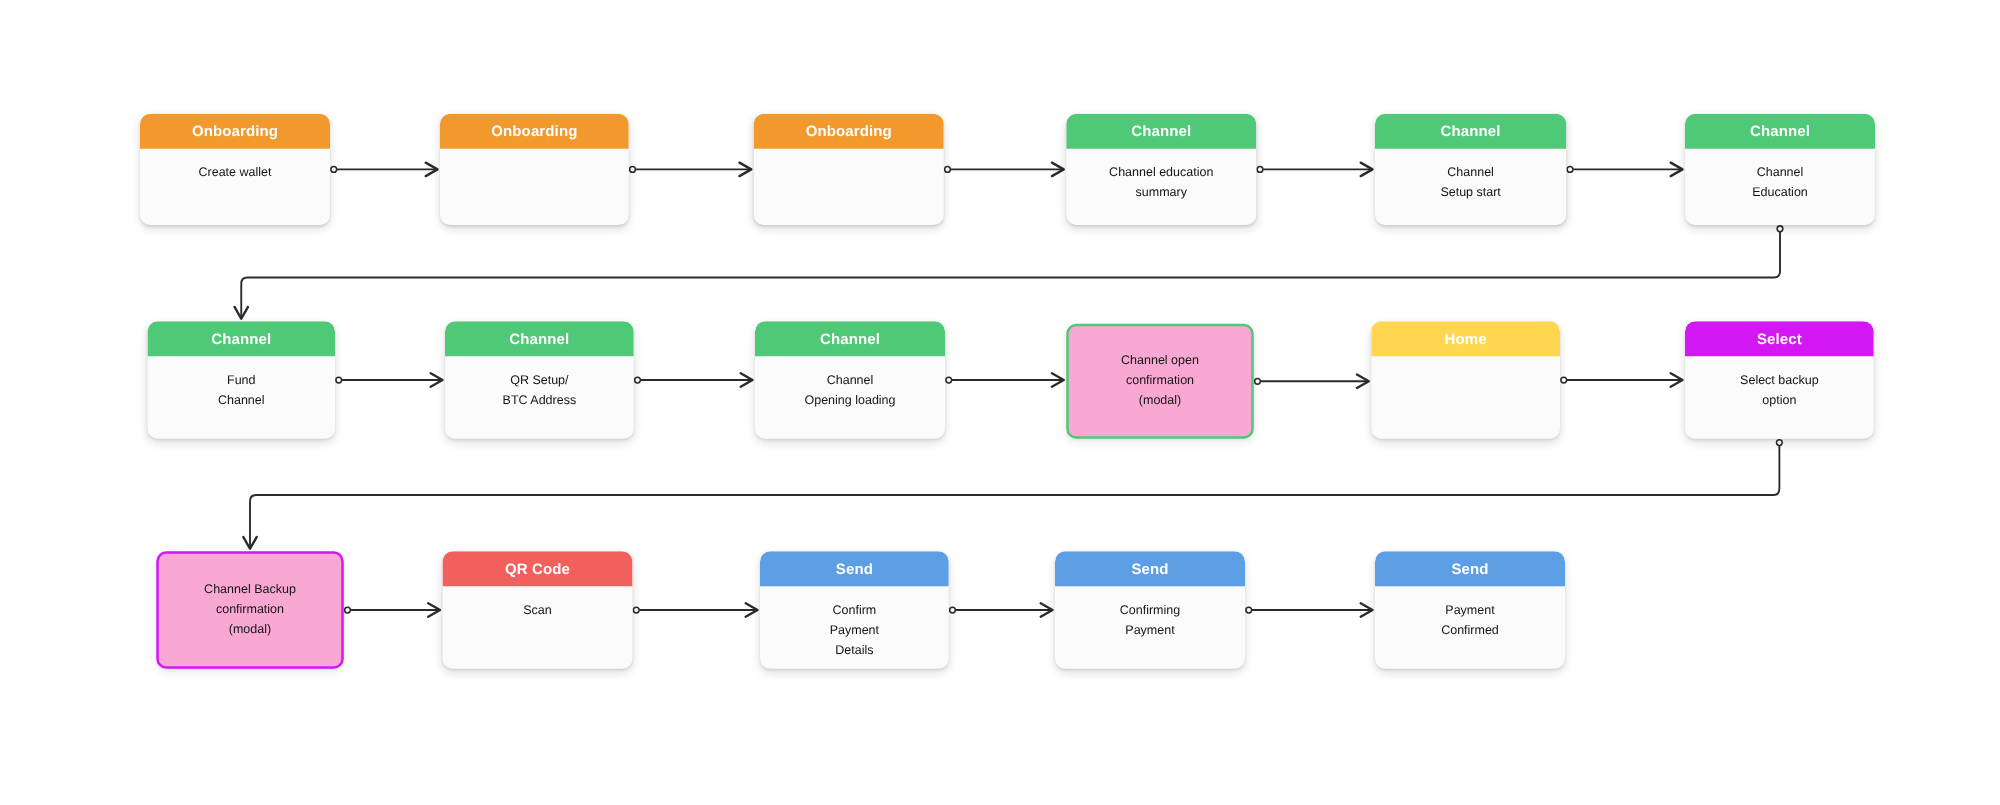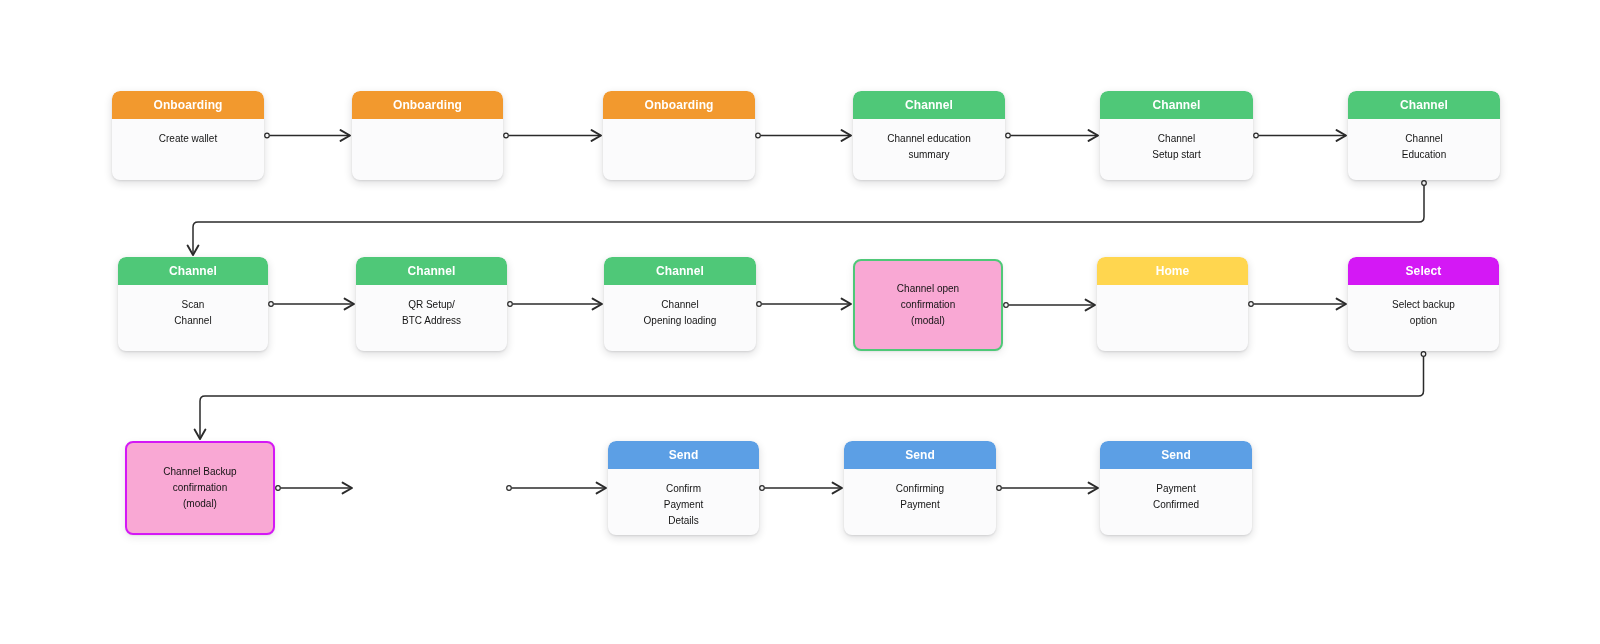--- a/index.html
+++ b/index.html
@@ -167,21 +167,21 @@
       <div class="node-body">
         <span>Channel
 Education</span>
       </div>
     </div>
     <div class="node" style="left: 118px; top: 257px; width: 150px; height: 94px;">
       <div class="node-header" style="background: rgb(79, 200, 120);">
         <span>Channel</span>
       </div>
       <div class="node-body">
-        <span>Scan
+        <span>Fund
 Channel</span>
       </div>
     </div>
     <div class="node" style="left: 356px; top: 257px; width: 151px; height: 94px;">
       <div class="node-header" style="background: rgb(79, 200, 120);">
         <span>Channel</span>
       </div>
       <div class="node-body">
         <span>QR Setup/
 BTC Address</span>
@@ -217,20 +217,28 @@
 option</span>
       </div>
     </div>
     <div class="node modal" style="left: 125px; top: 441px; width: 150px; height: 94px; border-color: rgb(212, 24, 245);">
       <div class="node-body">
         <span>Channel Backup
 confirmation
 (modal)</span>
       </div>
     </div>
+    <div class="node" style="left: 354px; top: 441px; width: 152px; height: 94px;">
+      <div class="node-header" style="background: rgb(242, 96, 93);">
+        <span>QR Code</span>
+      </div>
+      <div class="node-body">
+        <span>Scan</span>
+      </div>
+    </div>
     <div class="node" style="left: 608px; top: 441px; width: 151px; height: 94px;">
       <div class="node-header" style="background: rgb(92, 159, 229);">
         <span>Send</span>
       </div>
       <div class="node-body">
         <span>Confirm
 Payment
 Details</span>
       </div>
     </div>

